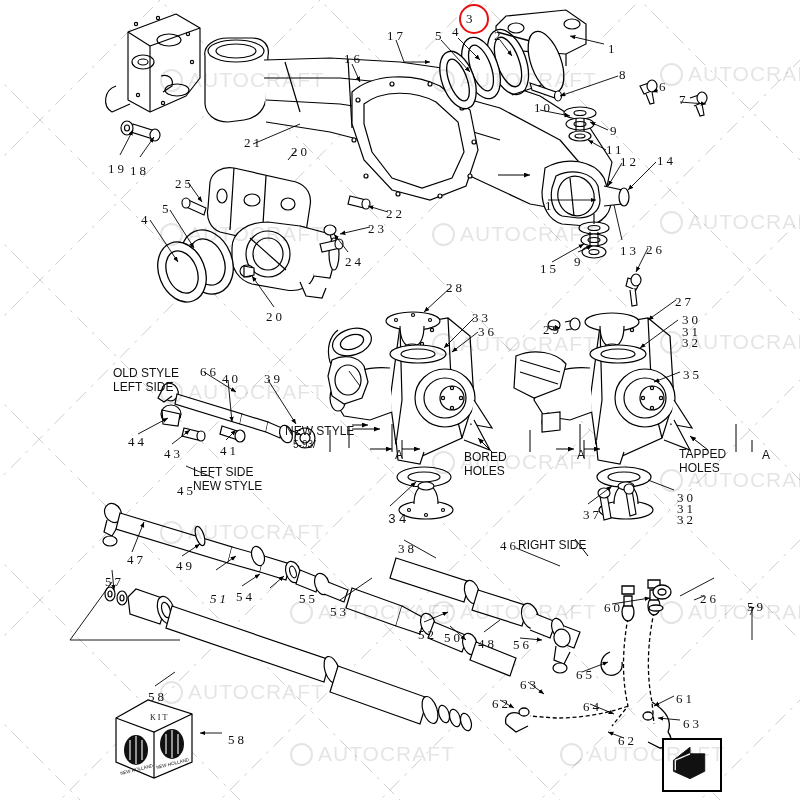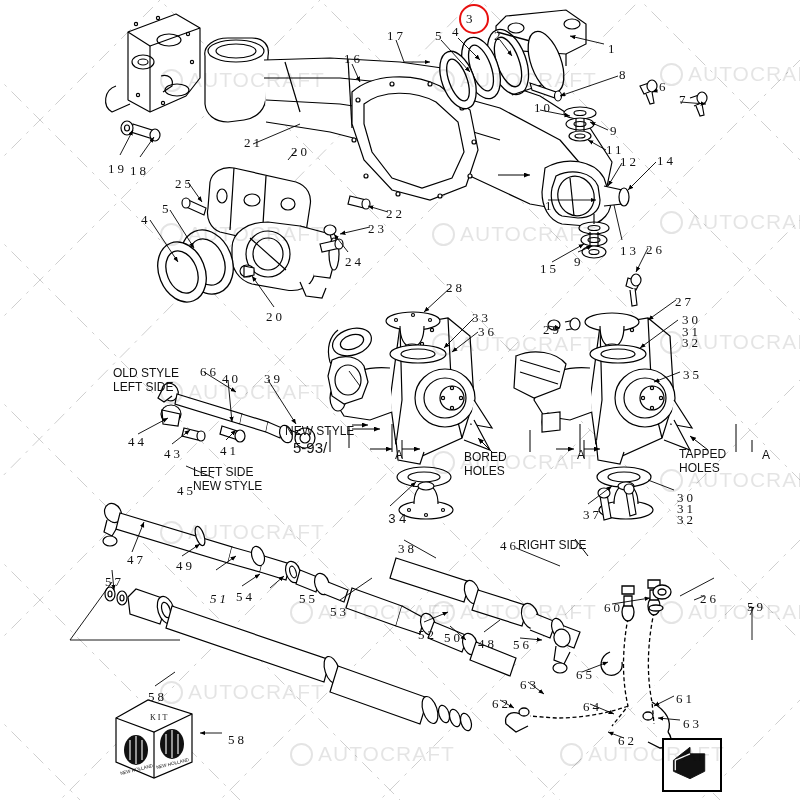--- a/index.html
+++ b/index.html
@@ -621,21 +621,21 @@
       <div class="num" style="left: 683px; top: 717px;">63</div>
       <div class="num" style="left: 618px; top: 734px;">62</div>
     </div>
 <div id="notes">
       <div class="txt" style="left: 113px; top: 367px;">
         <div>OLD STYLE</div>
         <div>LEFT SIDE</div>
       </div>
       <div class="txt" style="left: 285px; top: 425px;">
         <div>NEW STYLE</div>
-        <div class="small" style="font-size: 15px; padding-left: 8px;">5-93/</div>
+        <div class="small" style="font-size: 10px; padding-left: 8px;">5-93/</div>
       </div>
       <div class="txt" style="left: 193px; top: 466px;">
         <div>LEFT SIDE</div>
         <div>NEW STYLE</div>
       </div>
       <div class="txt" style="left: 464px; top: 451px;">
         <div>BORED</div>
         <div>HOLES</div>
       </div>
       <div class="txt" style="left: 679px; top: 448px;">

